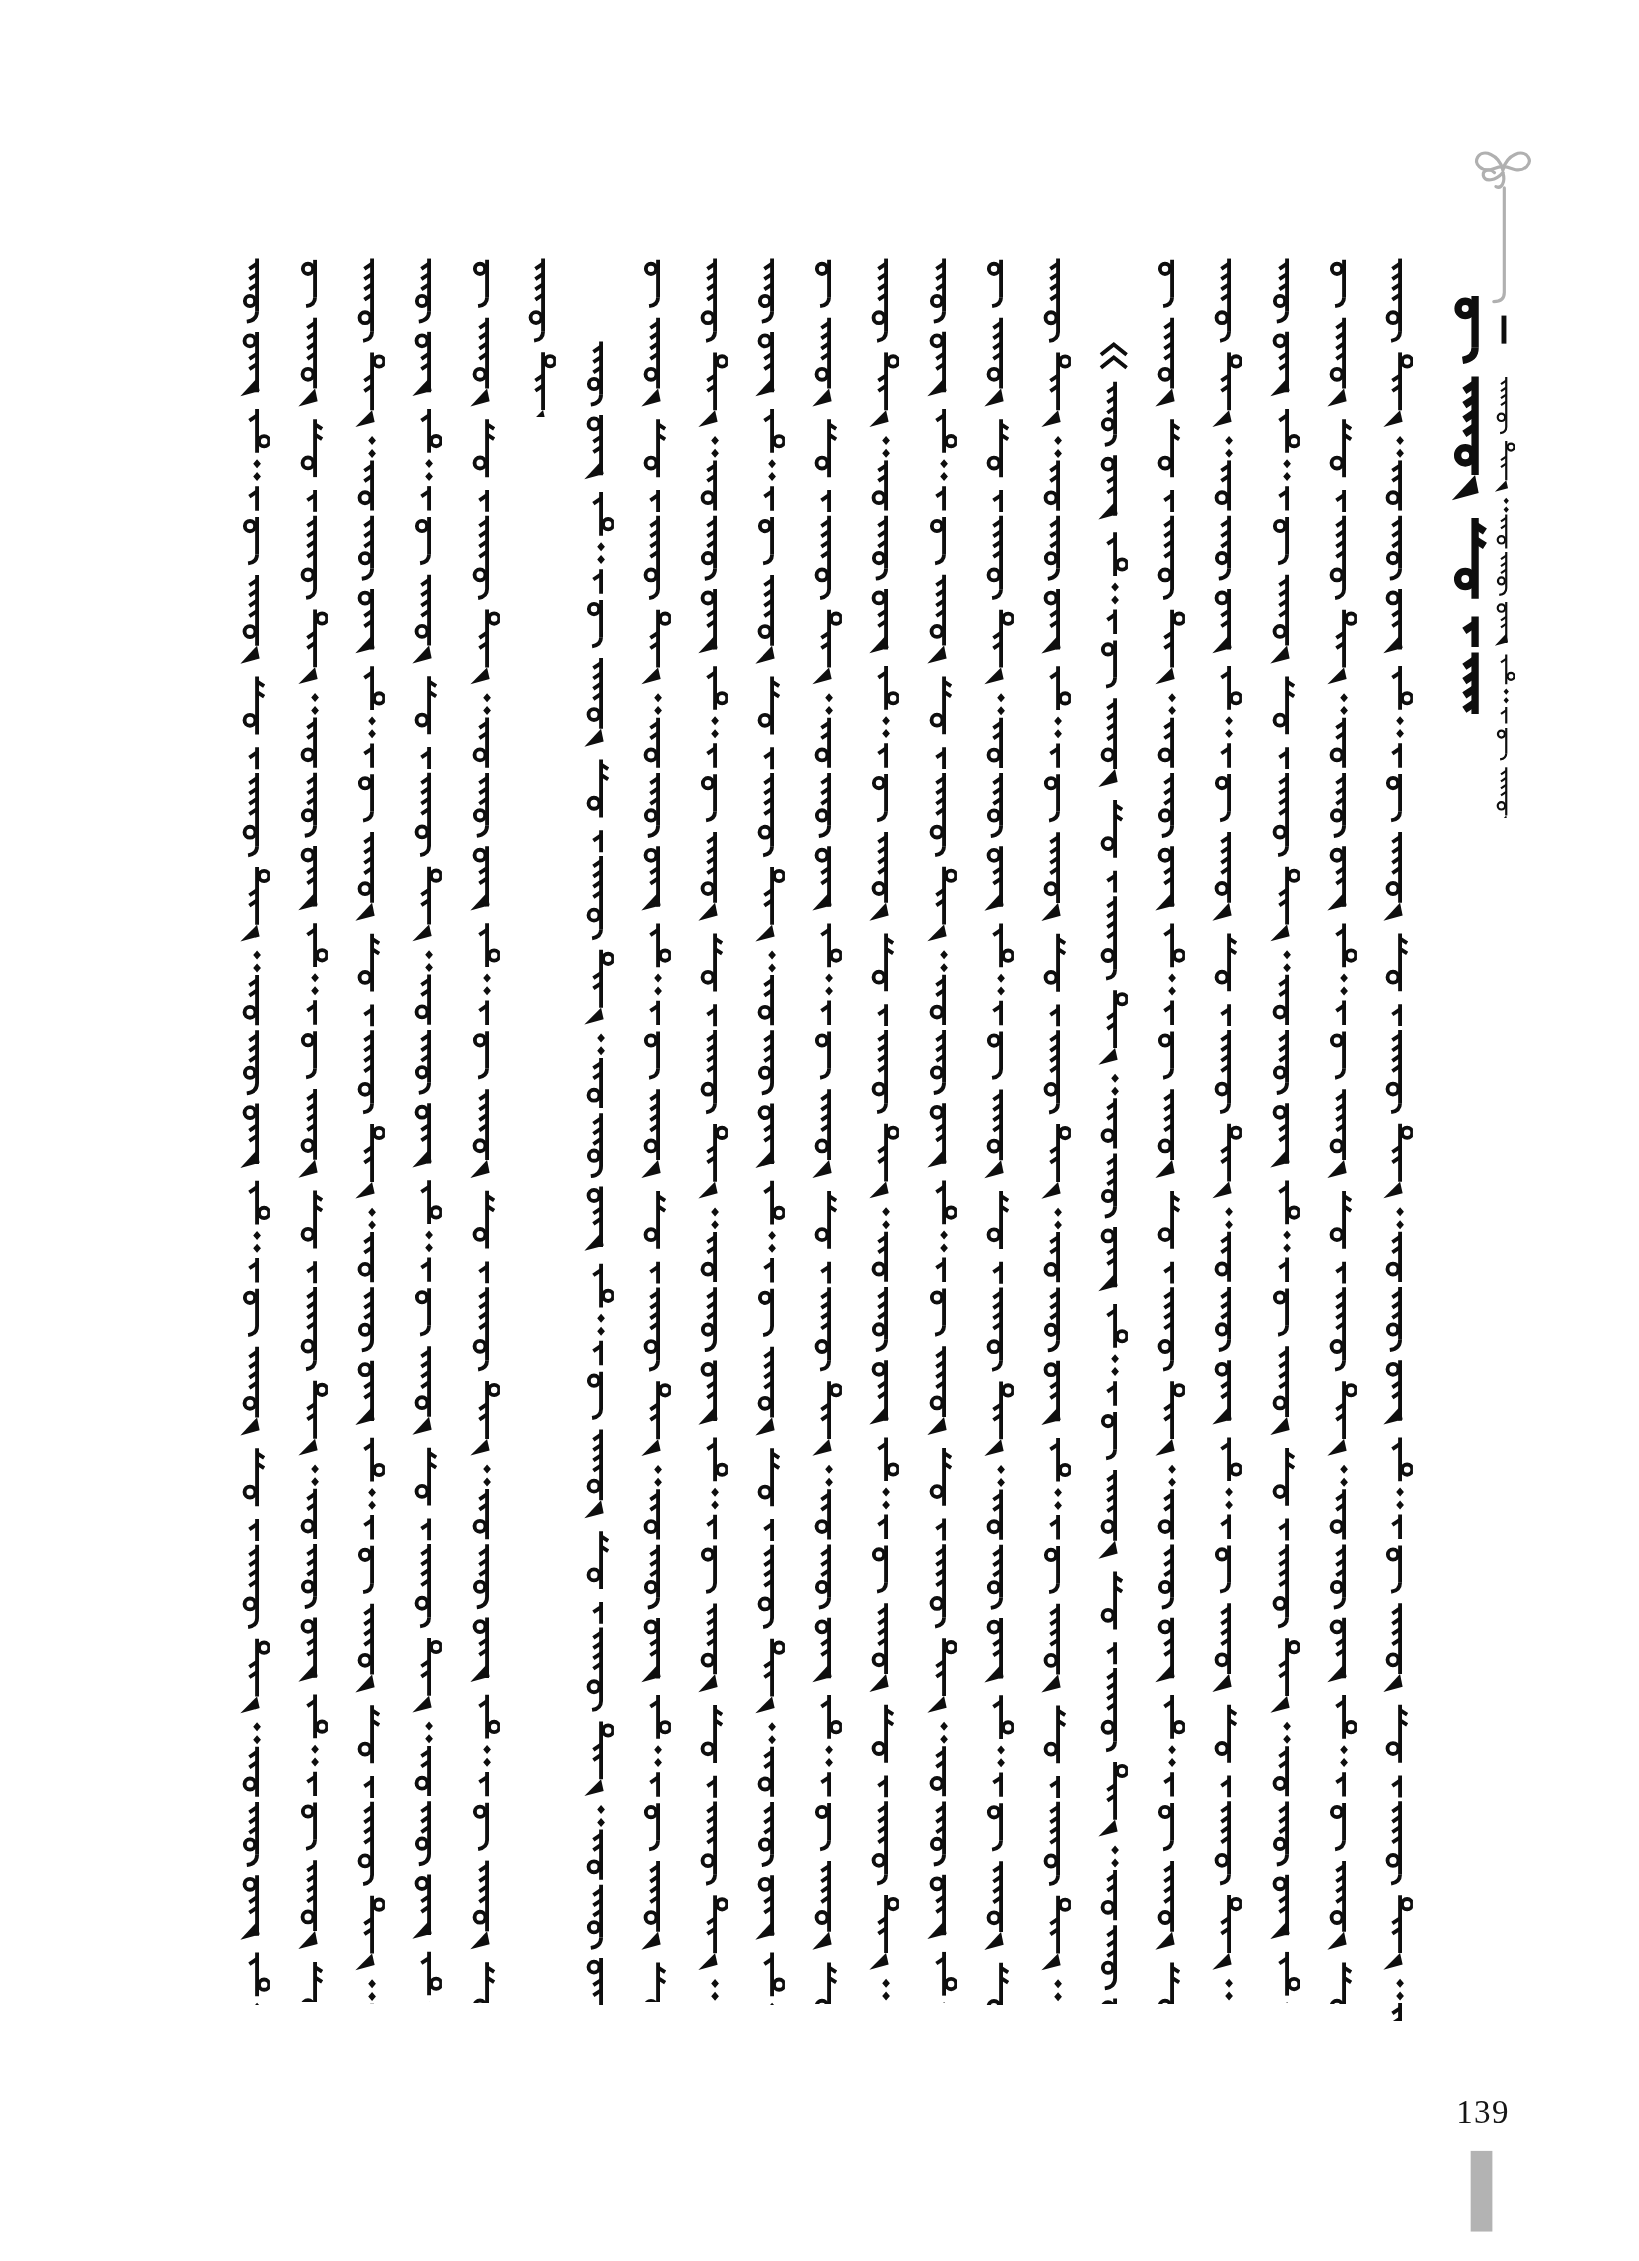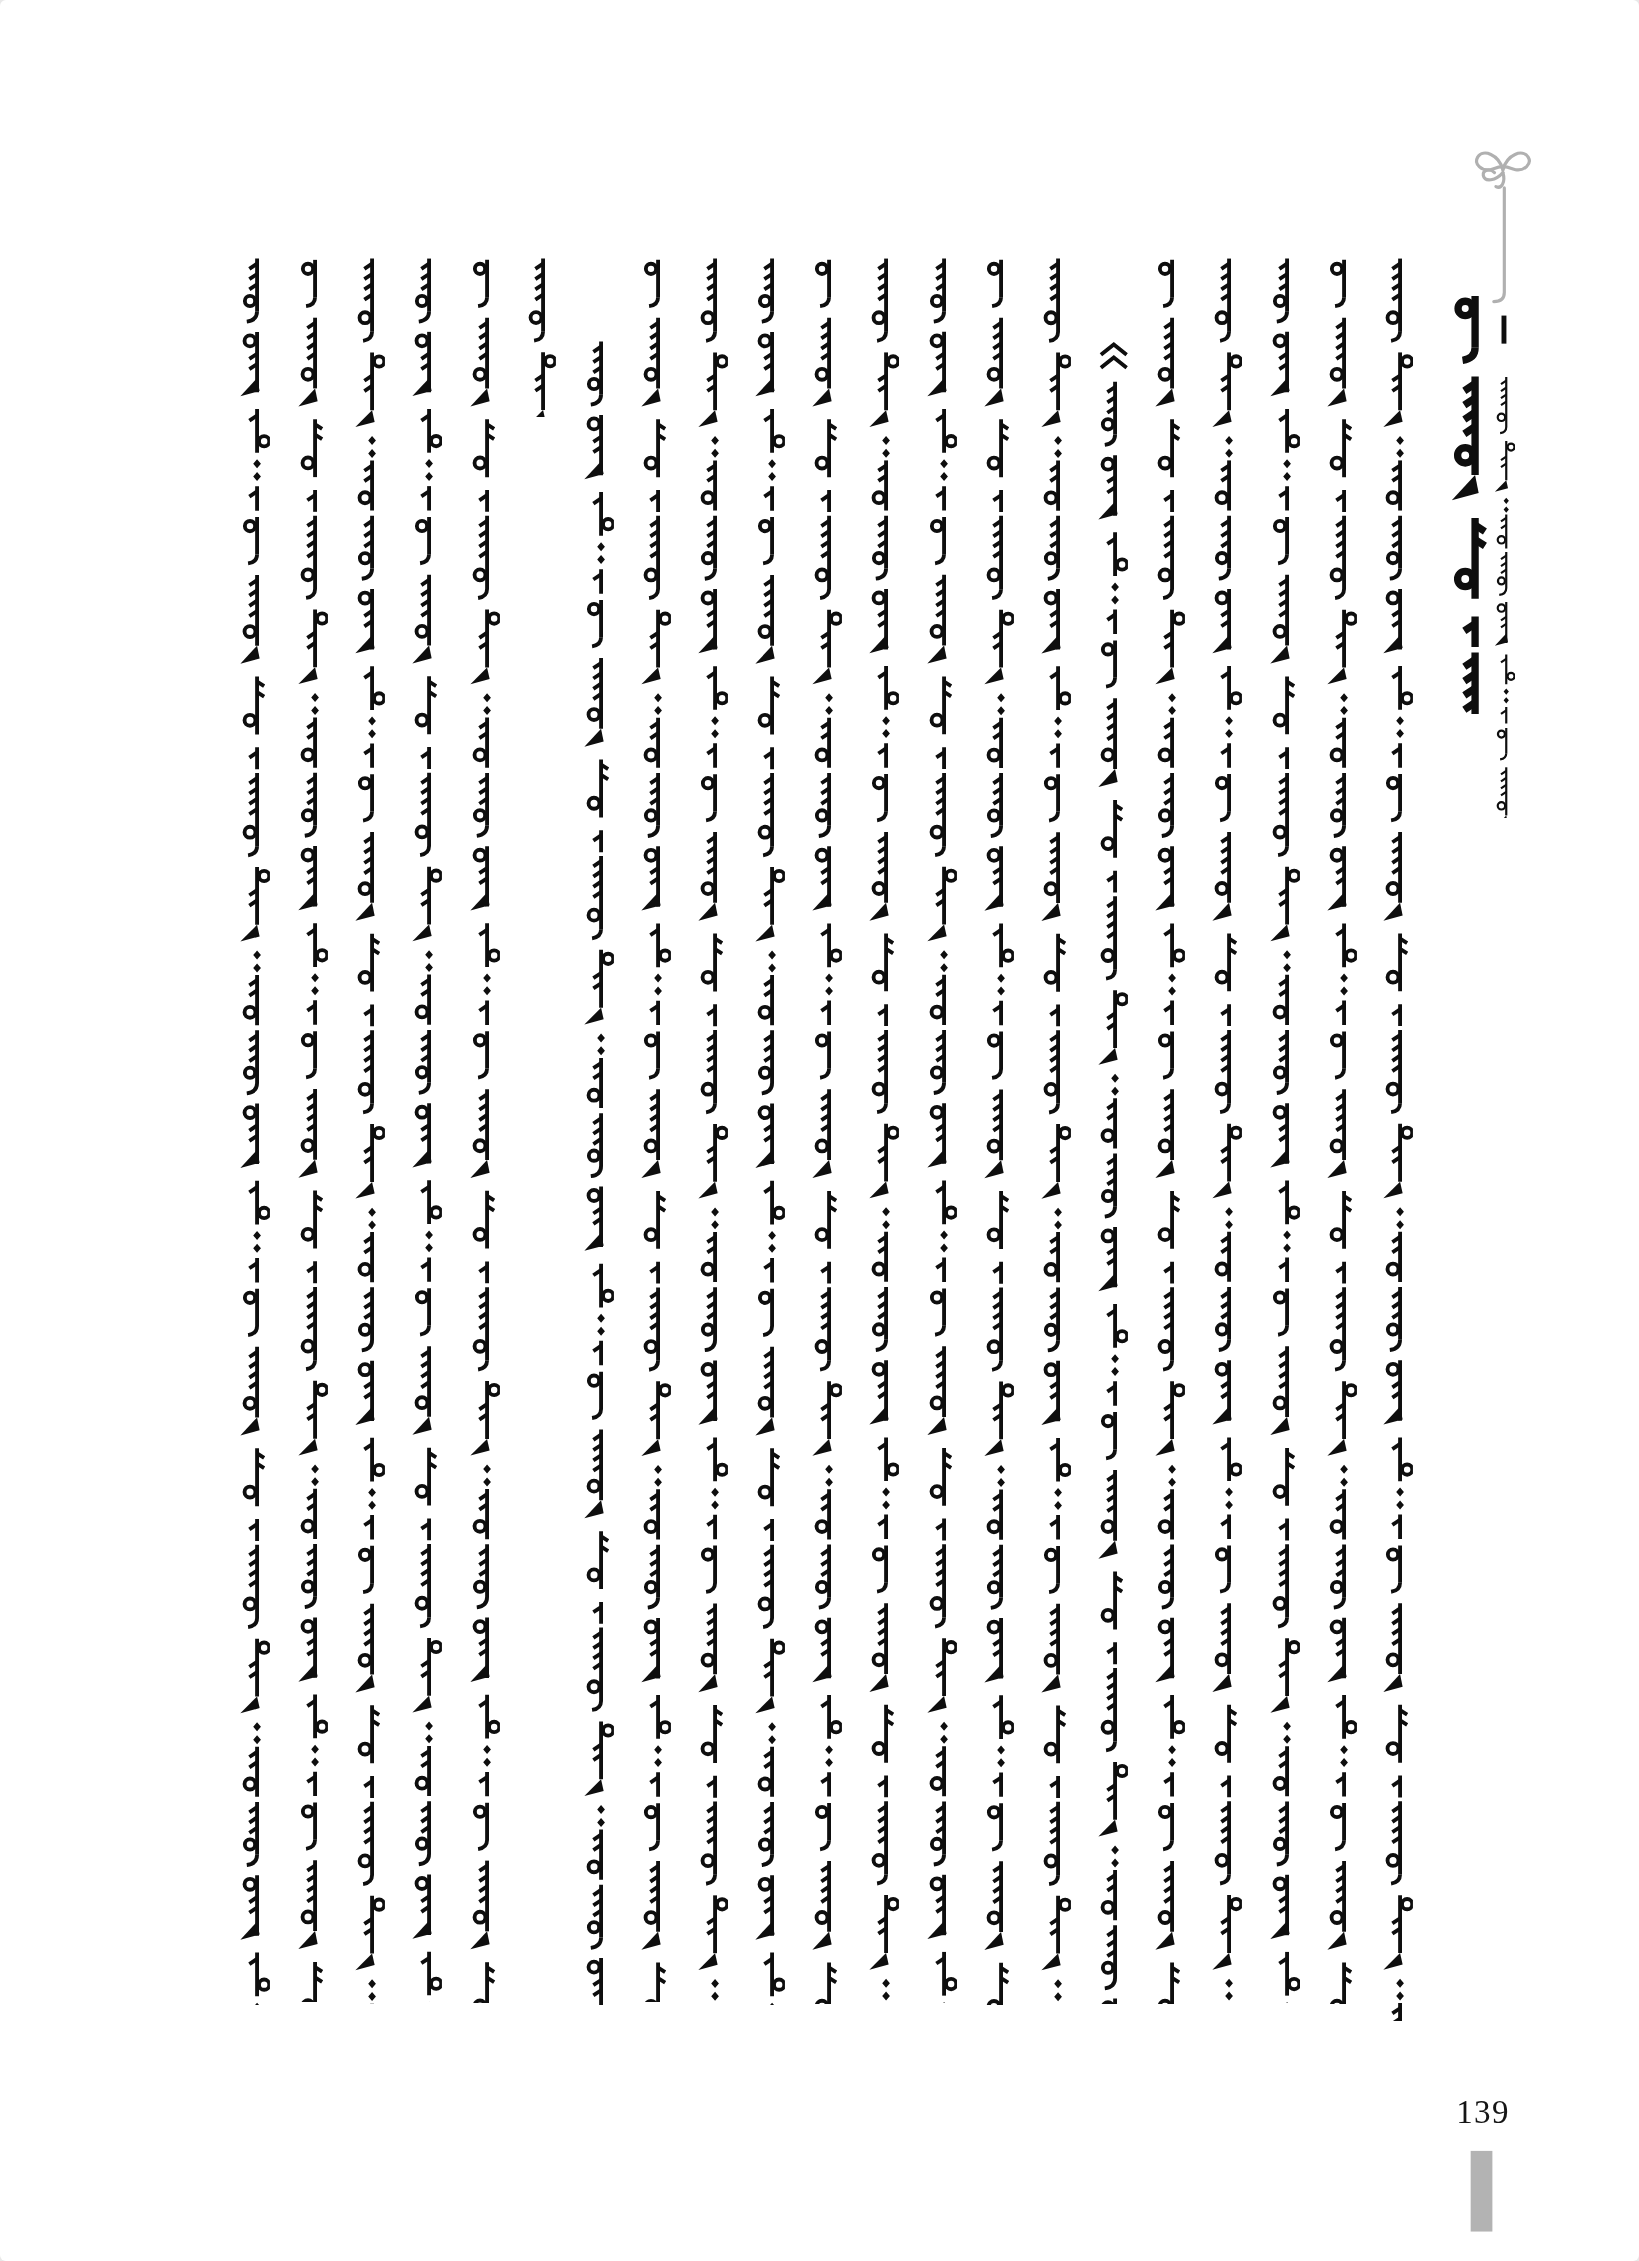--- a/index.html
+++ b/index.html
@@ -2,21 +2,20 @@
 <html style="font-size:11.2px"><head>
 <meta charset="utf-8">
 <style>
   html,body{margin:0;padding:0;background:#e8e8e8;}
   .page{
     position:relative;
     width:1639px;height:2261px;
     background:#ffffff;
     overflow:hidden;
     font-family:"Liberation Serif", serif;
-    border-radius:6px;
   }
   .col{position:absolute;display:block;}
   .page-number{
     position:absolute;
     left:1443px;top:2096px;width:80px;
     text-align:center;
     font-family:"Liberation Serif", serif;
     font-size:33px;line-height:1;
     letter-spacing:1.4px;
     color:#151515;

